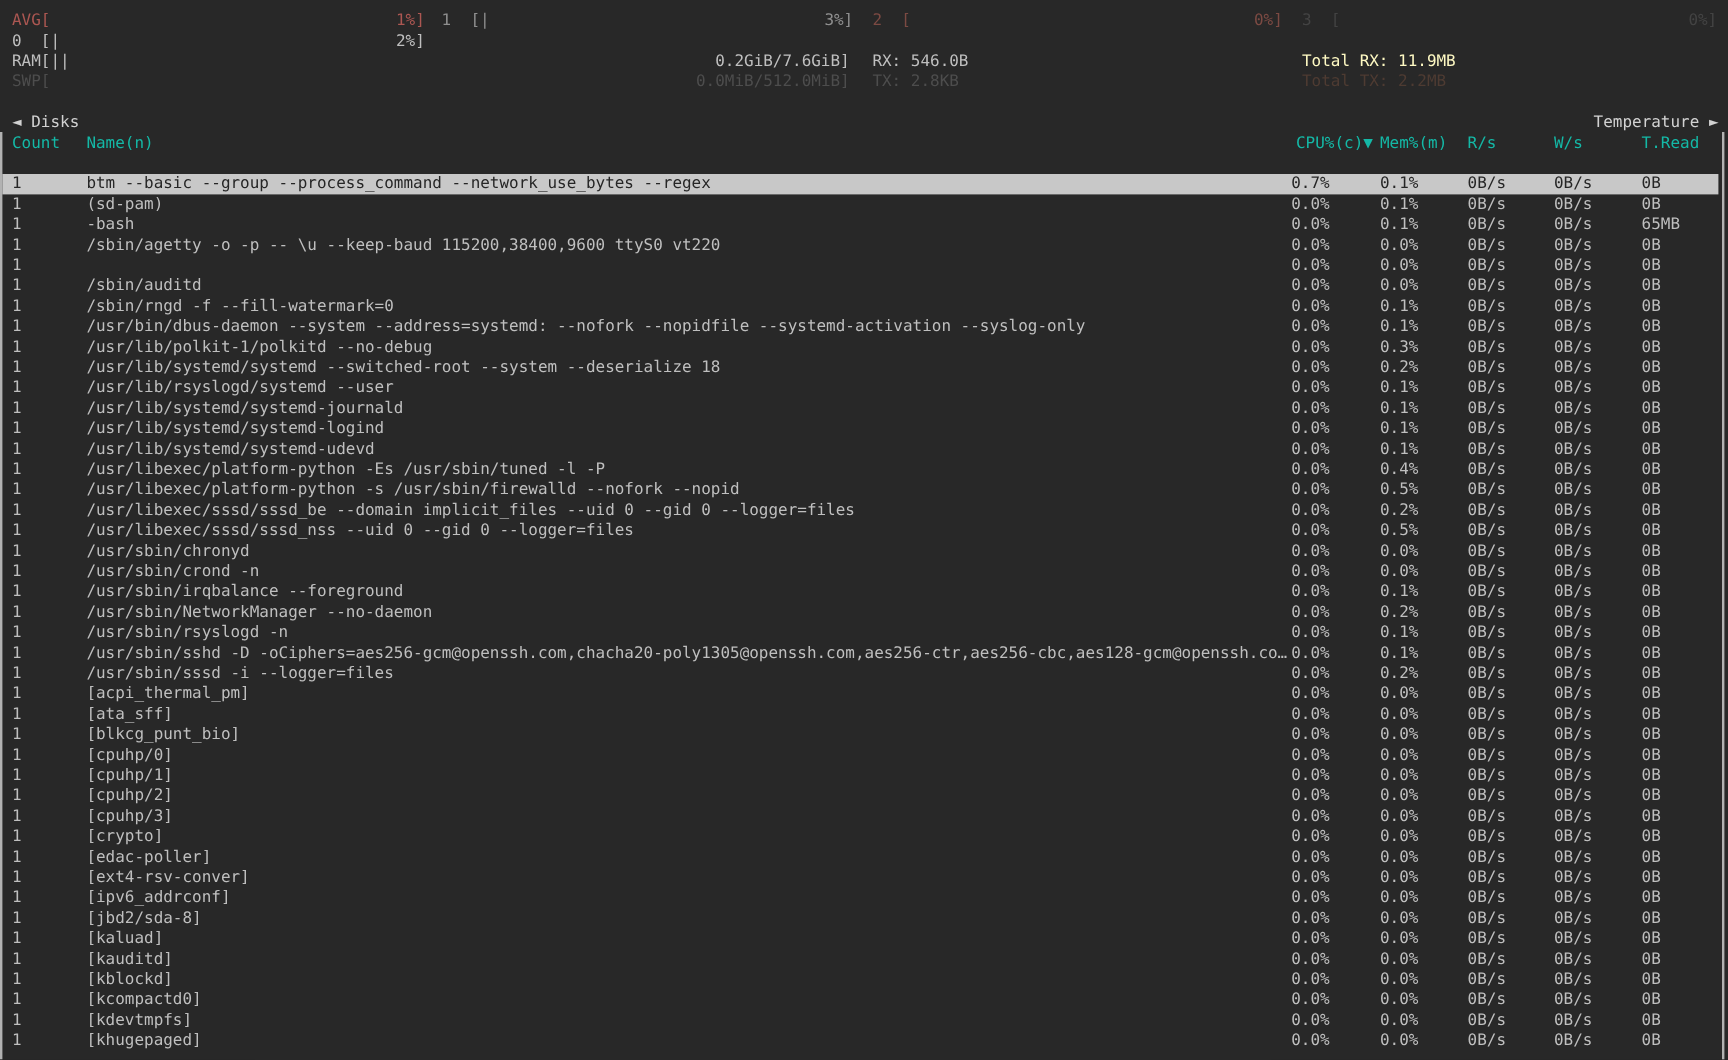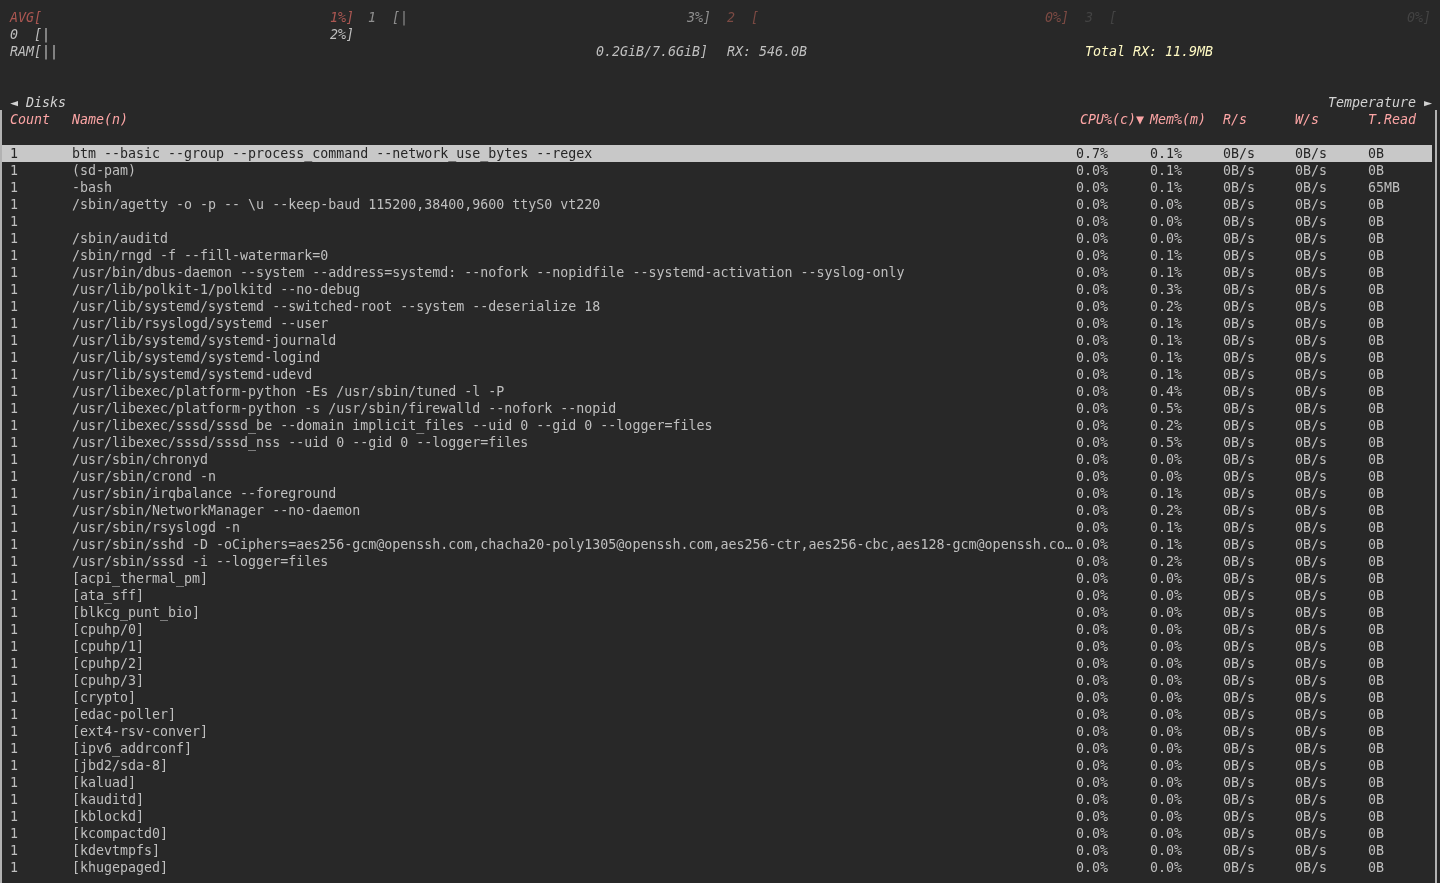--- a/index.html
+++ b/index.html
@@ -4,21 +4,21 @@
 <style>
   * { margin:0; padding:0; box-sizing:border-box; }
   html,body { width:1440px; height:883px; overflow:hidden; }
   body {
     background:#282828;
     font-family:"DejaVu Sans Mono","Liberation Mono",monospace;
     font-size:13.3px;
     color:#bfbfbf;
   }
   .screen { position:relative; width:1440px; height:883px; }
-  .line { position:absolute; left:0; width:1268px; height:17px; line-height:17px; white-space:pre;font-style:italic; }
+  .line { position:absolute; left:0; width:1268px; height:17px; line-height:17px; white-space:pre; }
   .seg { position:absolute; top:0; white-space:pre; }
 
   
   .l1{top:9px;} .l2{top:26px;} .l3{top:43px;} .l4{top:60px;}
 
   .fg    { color:#bfbfbf; }
   .red   { color:#ac5752; }
   .reddim{ color:#7c4a43; }
   .gray  { color:#8f8f8f; }
   .dim   { color:#4d4d4d; }
@@ -29,21 +29,21 @@
   
   .x10{left:10px;} .x330{left:330px;} .x368{left:368px;} .x580{left:580px;}
   .x596{left:596px;text-align:right;} .x687{left:687px;} .x727{left:727px;} .x1045{left:1045px;}
   .x1085{left:1085px;} .x1328{left:1328px;} .x1407{left:1407px;}
 
   
   .tbl-border { position:absolute; top:110px; bottom:0; width:2px; background:#b2b2b2; }
   .tbl-border.left { left:0; }
   .tbl-border.right { left:1435px; }
   .nav-line { top:94px; color:#d2d2d2; }
-  .hdr-line { top:111px; color:#fca5a5; }
+  .hdr-line { top:111px; color:#14b8a6; }
 
   .c-count {left:10px;} .c-name{left:72px; max-width:1004px; overflow:hidden; text-overflow:clip;}
   .c-cpu{left:1080px;} .c-mem{left:1150px;} .c-r{left:1223px;} .c-w{left:1295px;} .c-t{left:1368px;}
 
   .rows { position:absolute; top:145px; left:2px; width:1430px; }
   .prow { position:relative; width:1430px; height:17px; line-height:17px; }
   .prow .seg { white-space:pre; }
   .prow .c-count{left:8px;} .prow .c-name{left:70px;}
   .prow .c-cpu{left:1074px;} .prow .c-mem{left:1148px;}
   .prow .c-r{left:1221px;} .prow .c-w{left:1293px;} .prow .c-t{left:1366px;}
@@ -70,20 +70,26 @@
     <span class="seg x330 fg">2%]</span>
   </div>
 
   <div class="line l3">
     <span class="seg x10 fg">RAM[||</span>
     <span class="seg x596 fg">0.2GiB/7.6GiB]</span>
     <span class="seg x727 fg">RX: 546.0B</span>
     <span class="seg x1085 orange">Total RX: 11.9MB</span>
   </div>
 
+  <div class="line l4">
+    <span class="seg x10 dim">SWP[</span>
+    <span class="seg x580 dim">0.0MiB/512.0MiB]</span>
+    <span class="seg x727 dim">TX: 2.8KB</span>
+    <span class="seg x1085 orgdim">Total TX: 2.2MB</span>
+  </div>
 
   <div class="line nav-line">
     <span class="seg x10">◄ Disks</span>
     <span class="seg x1328">Temperature ►</span>
   </div>
 
   <div class="tbl-border left"></div>
   <div class="tbl-border right"></div>
 
   <div class="line hdr-line">

